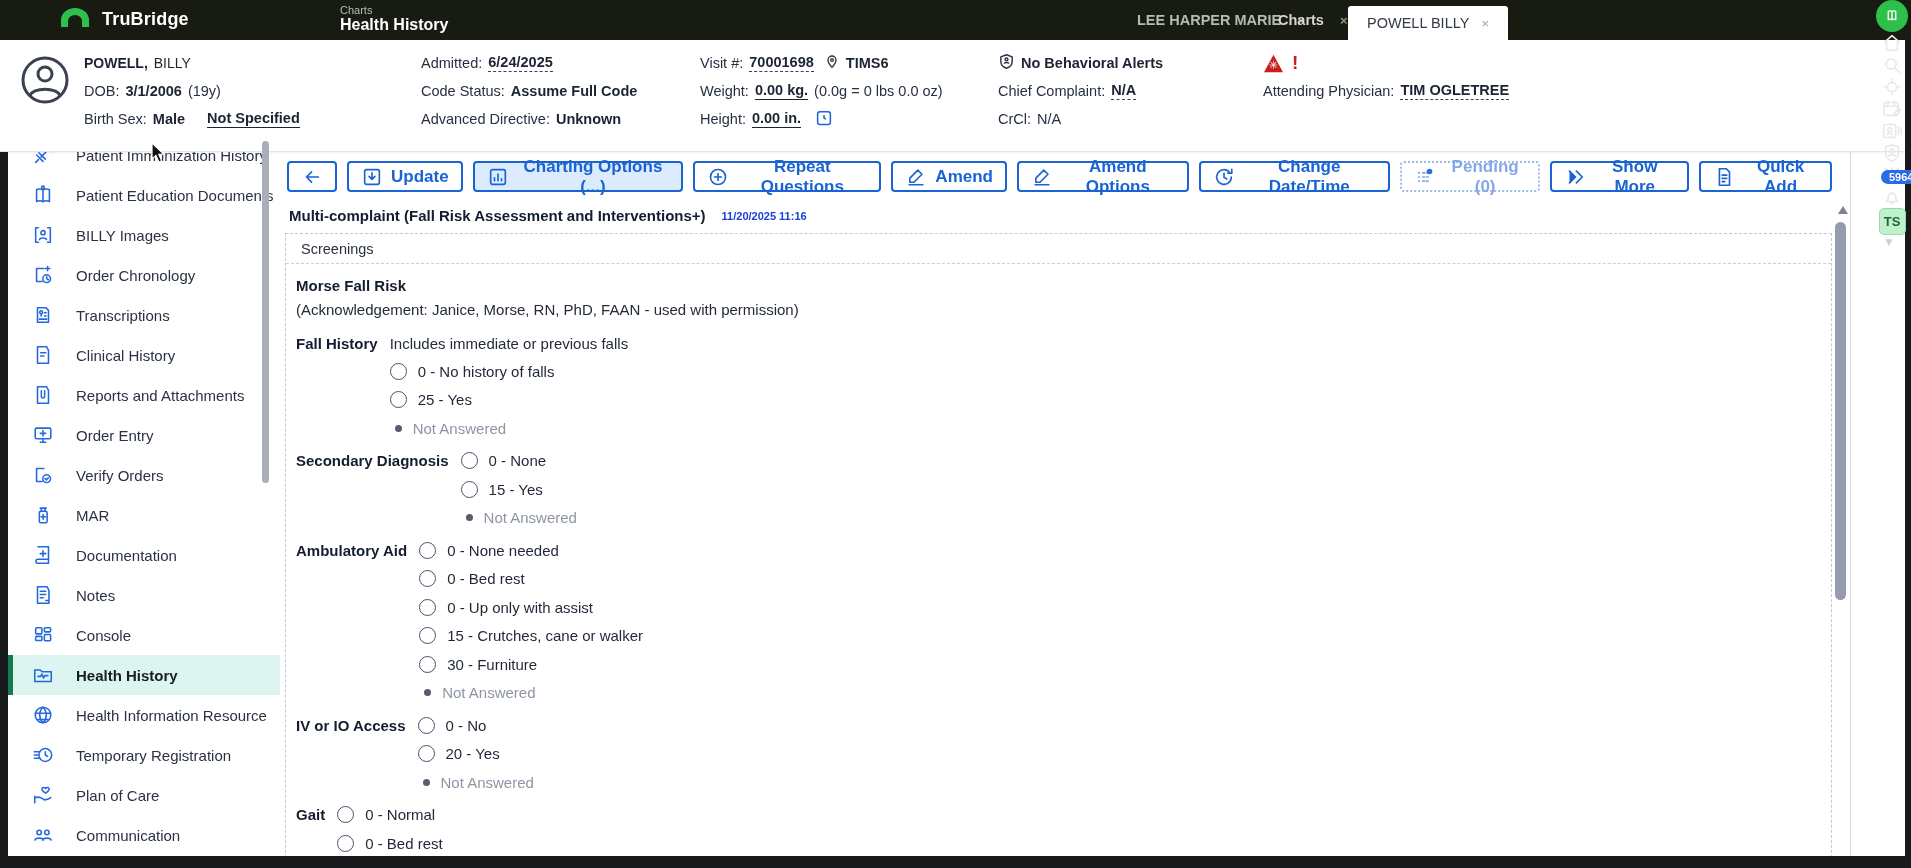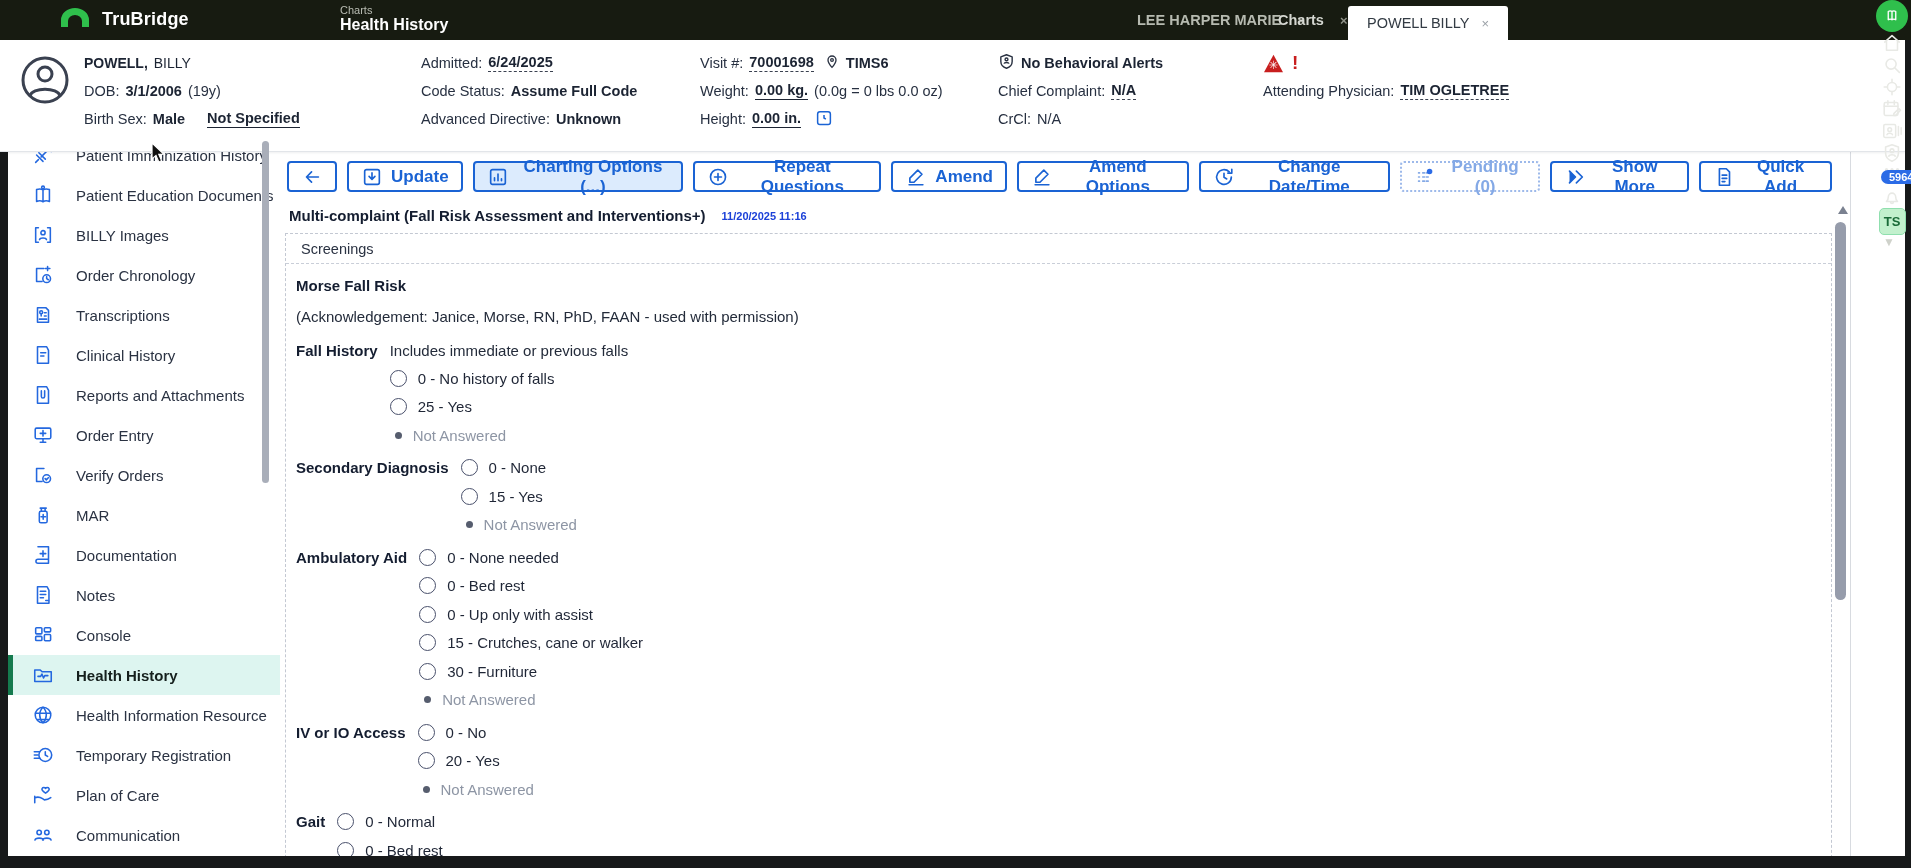--- a/index.html
+++ b/index.html
@@ -68,21 +68,21 @@
   .tb-btn.tinted{ background:#dcebfd; }
   .tb-btn.dotted{ border:2px dotted #9db9ea; color:#84a9e6; }
   .tb-btn svg{ flex:0 0 auto; }
   .title-row{ position:absolute; left:6px; top:55px; display:flex; gap:16px; align-items:center; white-space:nowrap; }
   .form-title{ font-weight:700; font-size:15px; color:#141d30; }
   .form-dt{ font-weight:700; font-size:11px; color:#1c41d8; }
   .formbox{ position:absolute; left:2px; top:81px; width:1547px; height:660px; border:1px dashed #c3c8d2; }
   .section-head{ height:30px; border-bottom:1px dashed #c9ced8; display:flex; align-items:center; padding-left:15px;
                  font-size:14.5px; color:#2a3242; }
   .form-body{ padding:13px 16px 0 10px; }
-  .scale-title{ font-weight:700; color:#141d30; margin-bottom:14px; }
+  .scale-title{ font-weight:700; color:#141d30; margin-bottom:7px; }
   .ack{ color:#232b3a; margin-bottom:11px; }
   .question{ display:grid; grid-template-columns:max-content 1fr; column-gap:12px; margin-bottom:4px; }
   .q-label{ font-weight:700; color:#141d30; height:28px; display:flex; align-items:center; white-space:nowrap; }
   .q-desc{ height:28px; display:flex; align-items:center; color:#232b3a; }
   .q-options{ grid-column:2; }
   .opt{ height:28.5px; display:flex; align-items:center; gap:11px; cursor:pointer; }
   .radio{ width:17px; height:17px; border:1.6px solid #49506b; border-radius:50%; background:#fff; flex:0 0 17px; }
   .opt-label{ color:#1f2636; }
   .na{ height:28.5px; display:flex; align-items:center; gap:11px; padding-left:5px; }
   .na-dot{ width:7px; height:7px; border-radius:50%; background:#565d6e; }

